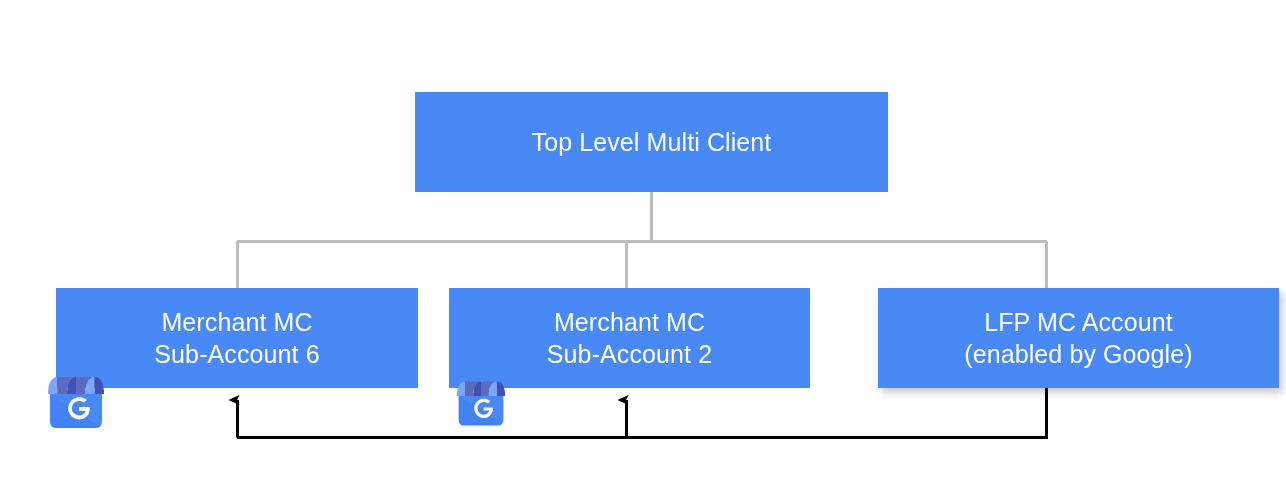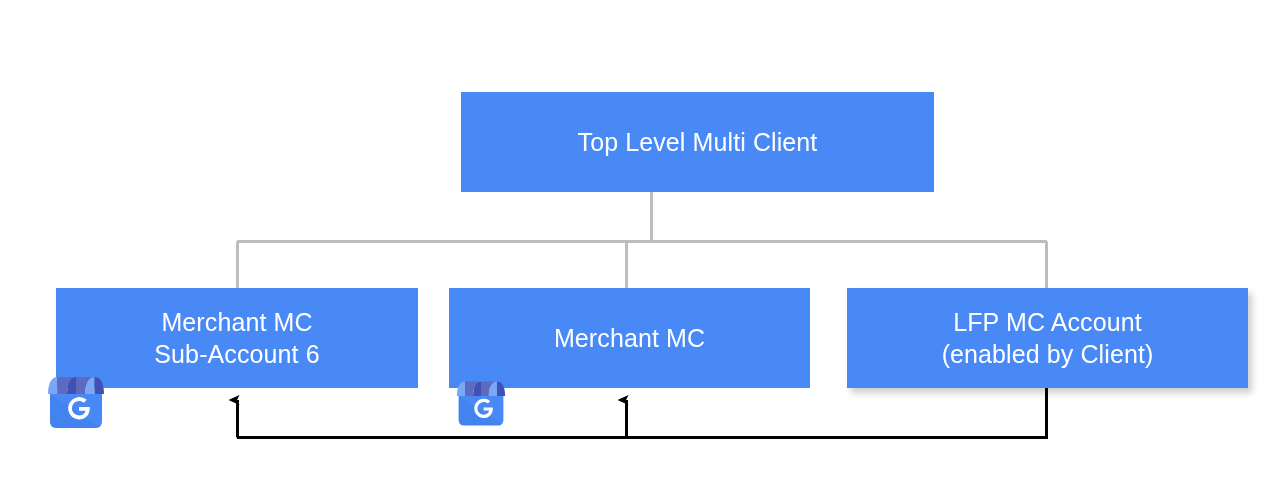--- a/index.html
+++ b/index.html
@@ -43,21 +43,20 @@
     z-index: 4;
   }
   .node-box .line {
     display: block;
   }
   #box-mca {
     left: 415px;
     top: 92px;
     width: 473px;
     height: 100px;
-    margin-left: 46px;
   }
   #box-sub1 {
     left: 56px;
     top: 288px;
     width: 362px;
     height: 100px;
   }
   #box-sub2 {
     left: 449px;
     top: 288px;
@@ -127,25 +126,26 @@
     <span class="line">Top Level Multi Client</span>
   </div>
 
   <div class="node-box" id="box-sub1" style="background: rgb(73, 137, 245); color: rgb(255, 255, 255);">
     <span class="line">Merchant MC</span>
     <span class="line">Sub-Account 6</span>
   </div>
 
   <div class="node-box" id="box-sub2" style="background: rgb(73, 137, 245); color: rgb(255, 255, 255);">
     <span class="line">Merchant MC</span>
+    <span class="line">Sub-Account 2</span>
   </div>
 
-  <div class="node-box" id="box-lfp" style="background: rgb(73, 137, 245); color: rgb(255, 255, 255);">
+  <div class="node-box" id="box-lfp" style="background: rgb(73, 137, 245); color: rgb(255, 255, 255); margin-left: 31px;">
     <span class="line">LFP MC Account</span>
-    <span class="line">(enabled by Client)</span>
+    <span class="line">(enabled by Google)</span>
   </div>
 
   <svg class="gmb-icon" id="gmb-icon-1" viewBox="0 0 72 72" xmlns="http://www.w3.org/2000/svg">
     <defs>
       <clipPath id="gmb1-body-clip">
         <path d="M10 28 h52 v28 a6 6 0 0 1 -6 6 h-40 a6 6 0 0 1 -6 -6 z"></path>
       </clipPath>
     </defs>
 
     <path d="M10 28 h52 v28 a6 6 0 0 1 -6 6 h-40 a6 6 0 0 1 -6 -6 z" fill="#4989F5"></path>

